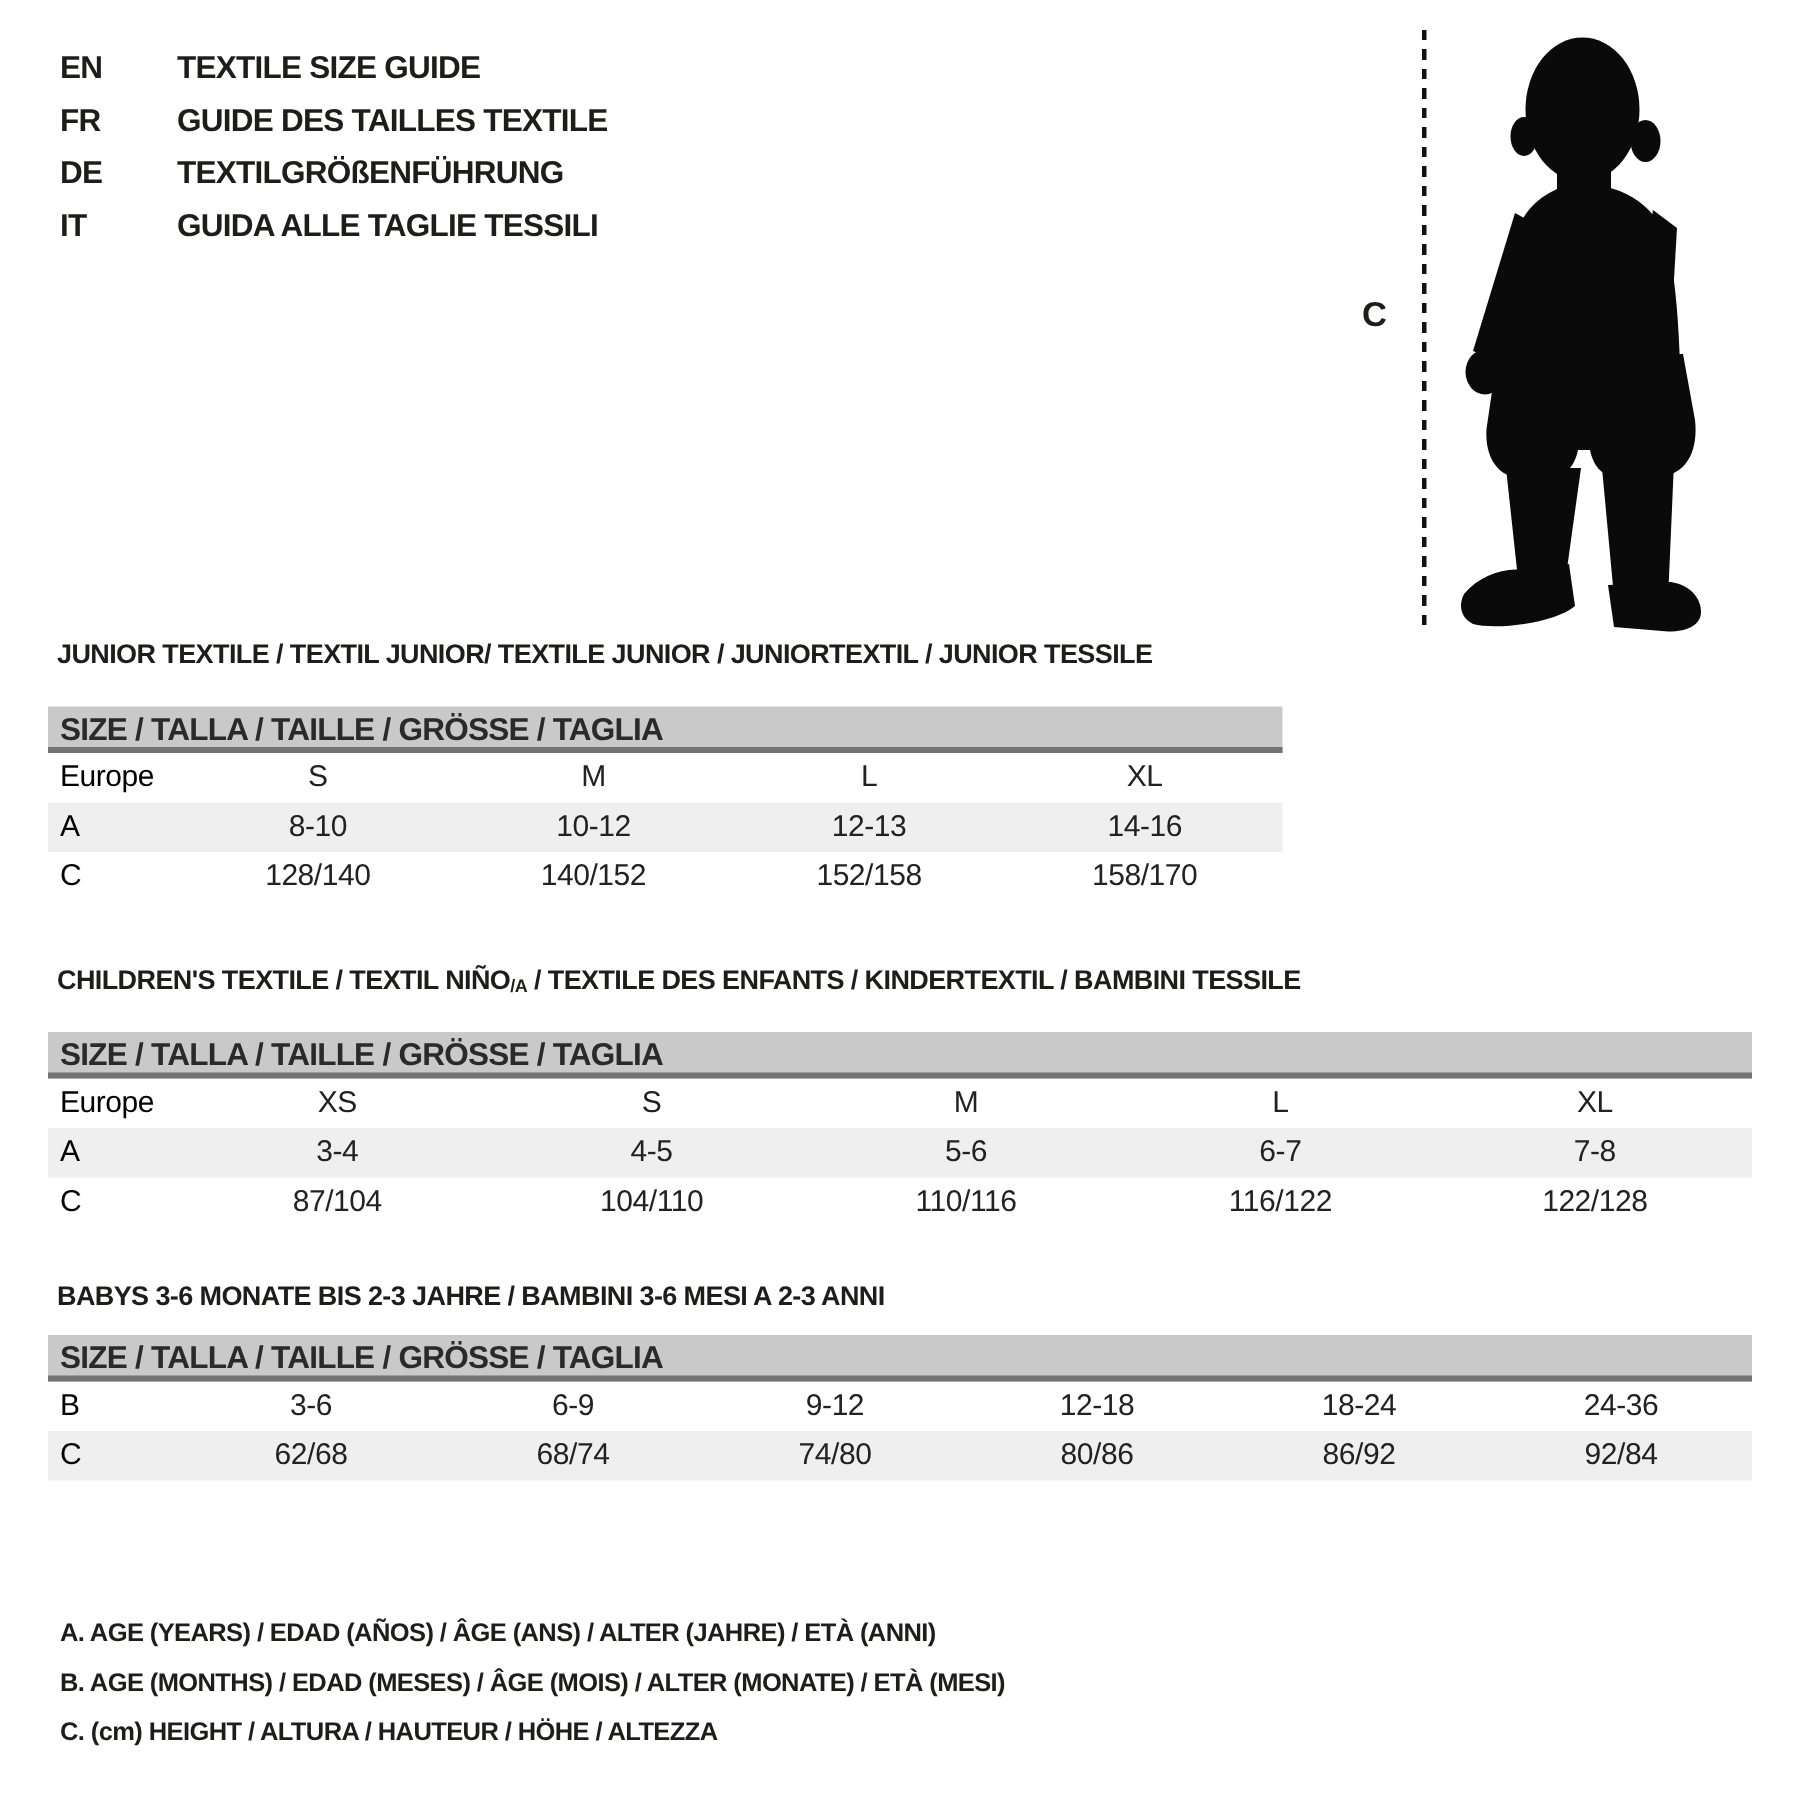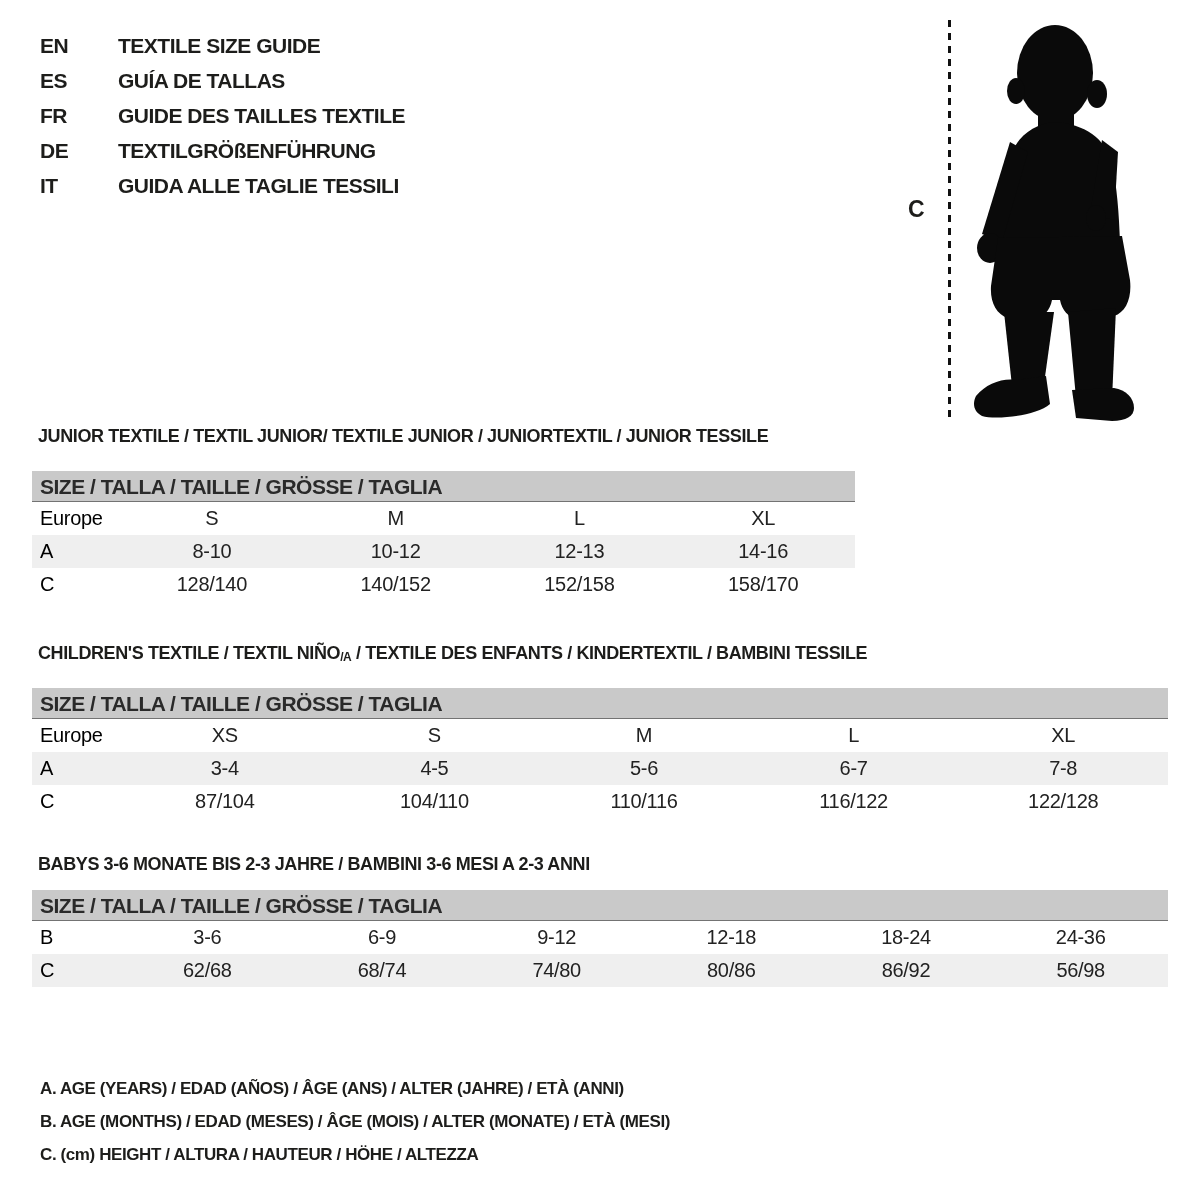--- a/index.html
+++ b/index.html
@@ -42,21 +42,21 @@
   .sec-junior  { top:426px; width:823px;  }
   .sec-children{ top:643px; width:1136px; }
   .sec-babies  { top:846px; width:1136px; }
   .sec-babies .sec-title { line-height:36px; }
 
   .size-table { margin-top:24px; width:100%; }
   .sec-babies .size-table { margin-top:8px; }
 
   .size-bar {
     height:31px; line-height:31px;
-    background:#c9c9c9; border-bottom:1px solid #737373;
+    background:#c9c9c9; border-bottom:4px solid #737373;
     font-weight:bold; font-size:21px; letter-spacing:-0.5px;
     padding-left:8px; color:#2a2a2a; white-space:nowrap;
   }
   .trow { display:grid; align-items:center; height:33px; }
   .trow.alt { background:#efefef; }
   .cols-4 { grid-template-columns:88px repeat(4,1fr); }
   .cols-5 { grid-template-columns:88px repeat(5,1fr); }
   .cols-6 { grid-template-columns:88px repeat(6,1fr); }
   .tlabel {
     font-size:20px; letter-spacing:-0.3px; padding-left:8px; color:#000000;
@@ -74,24 +74,20 @@
 </style>
 </head>
 <body>
 
 <div class="page">
 
   <div class="lang-list">
     <div class="lang-row">
       <span class="lang-code">EN</span>
       <span class="lang-label">TEXTILE SIZE GUIDE</span>
-    </div>
-    <div class="lang-row">
-      <span class="lang-code">ES</span>
-      <span class="lang-label">GUÍA DE TALLAS</span>
     </div>
     <div class="lang-row">
       <span class="lang-code">FR</span>
       <span class="lang-label">GUIDE DES TAILLES TEXTILE</span>
     </div>
     <div class="lang-row">
       <span class="lang-code">DE</span>
       <span class="lang-label">TEXTILGRÖßENFÜHRUNG</span>
     </div>
     <div class="lang-row">
@@ -199,21 +195,21 @@
         <span class="tcell">18-24</span>
         <span class="tcell">24-36</span>
       </div>
       <div class="trow cols-6 alt">
         <span class="tlabel">C</span>
         <span class="tcell">62/68</span>
         <span class="tcell">68/74</span>
         <span class="tcell">74/80</span>
         <span class="tcell">80/86</span>
         <span class="tcell">86/92</span>
-        <span class="tcell">56/98</span>
+        <span class="tcell">92/84</span>
       </div>
     </div>
   </div>
 
   <div class="legend">
     <div class="legend-line">A. AGE (YEARS) / EDAD (AÑOS) / ÂGE (ANS) / ALTER (JAHRE) / ETÀ (ANNI)</div>
     <div class="legend-line">B. AGE (MONTHS) / EDAD (MESES) / ÂGE (MOIS) / ALTER (MONATE) / ETÀ (MESI)</div>
     <div class="legend-line">C. (cm) HEIGHT / ALTURA / HAUTEUR / HÖHE / ALTEZZA</div>
   </div>
 

